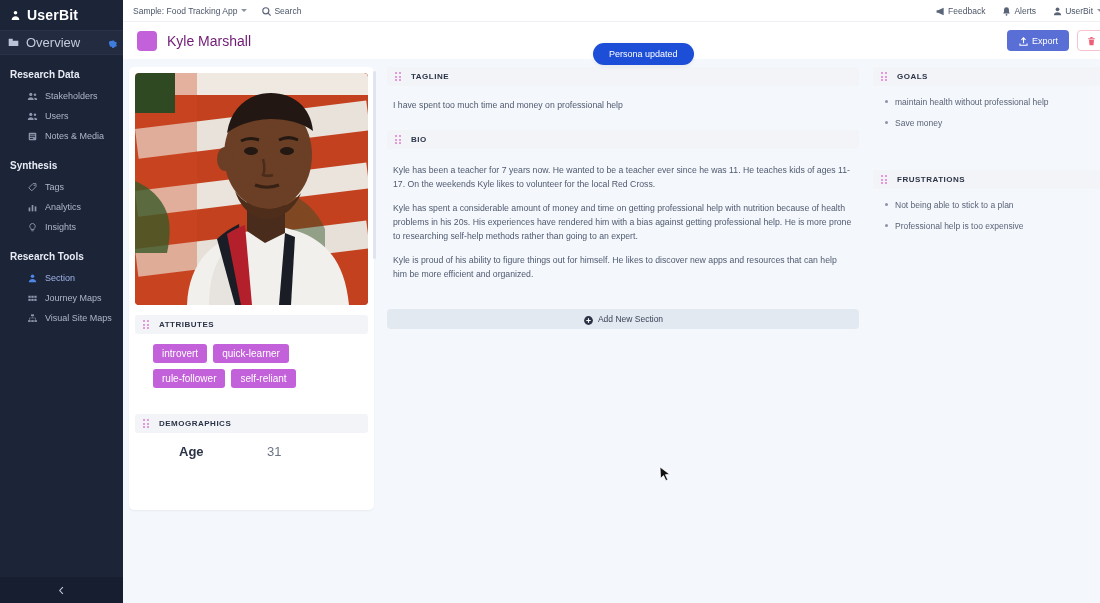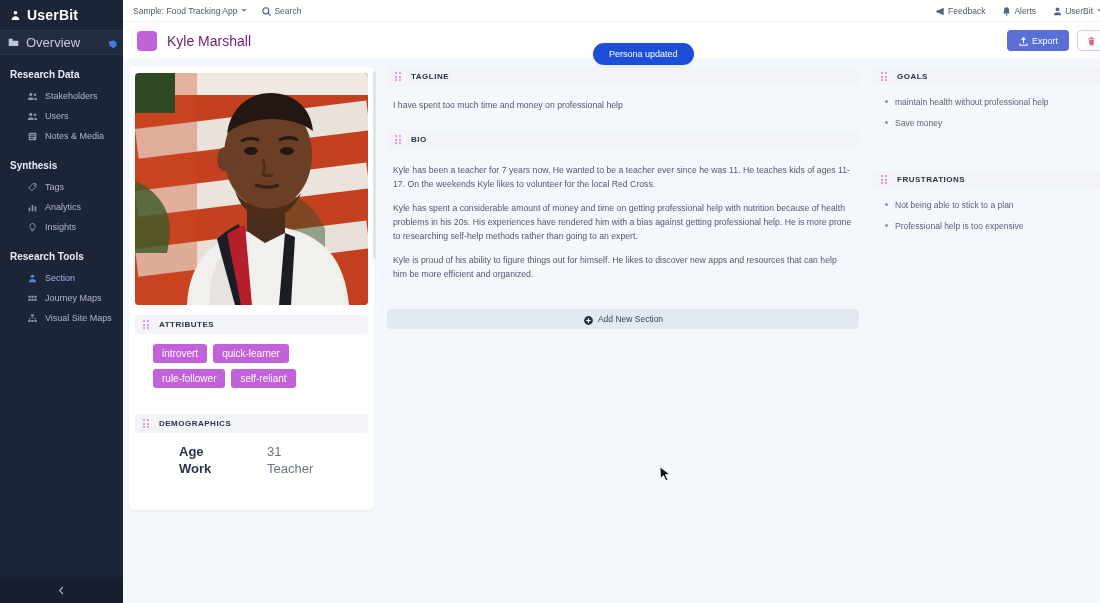--- a/index.html
+++ b/index.html
@@ -460,24 +460,20 @@
                 <i></i>
                 <i></i>
               </span>
             <span class="t">DEMOGRAPHICS</span>
           </div>
           <div class="demo-table">
             <div class="demo-row">
               <span class="demo-k">Age</span>
               <span class="demo-v">31</span>
             </div>
-            <div class="demo-row">
-              <span class="demo-k">Work</span>
-              <span class="demo-v">Teacher</span>
-            </div>
           </div>
           <div class="left-scroll"></div>
         </div>
       </div>
 
       <div class="col-mid">
         <div class="msec-head">
           <span class="grip">
               <i></i>
               <i></i>

